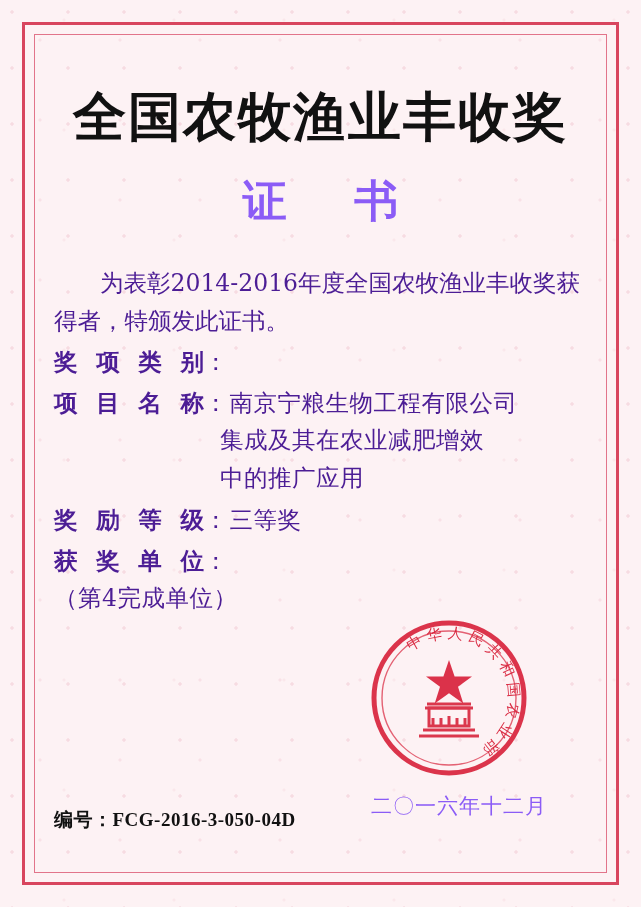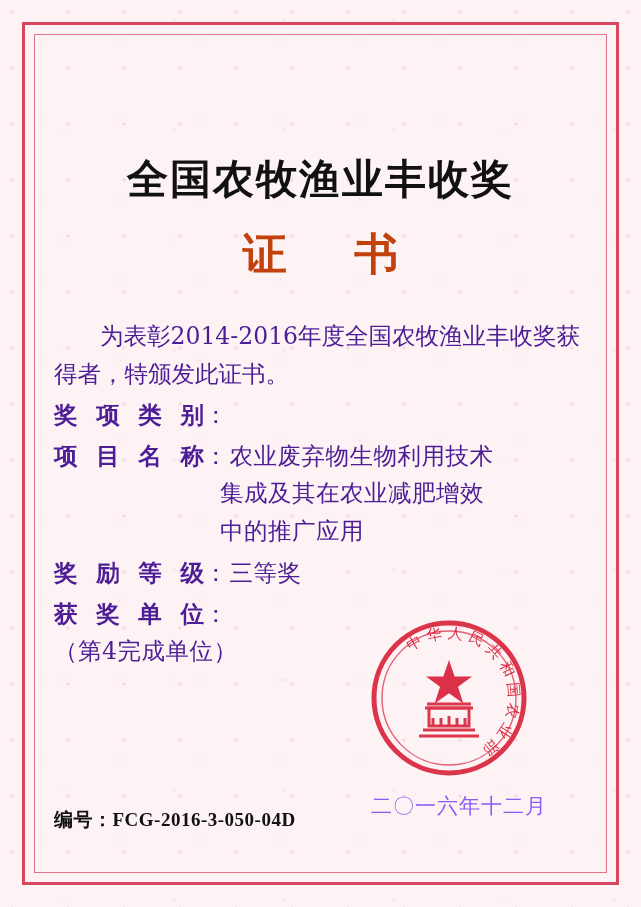--- a/index.html
+++ b/index.html
@@ -48,36 +48,36 @@
     border: 1px solid #e2748a;
   }
   .content {
     position: absolute;
     left: 48px;
     top: 48px;
     right: 48px;
     bottom: 48px;
   }
   .title-main {
-    margin-top: 104px;
+    margin-top: 34px;
     text-align: center;
-    font-size: 41px;
+    font-size: 53px;
     font-weight: bold;
     letter-spacing: 2px;
     color: #111;
     font-family: "DejaVu Serif", "Liberation Serif", serif;
   }
   .title-sub {
     margin-top: 18px;
     text-align: center;
     font-size: 44px;
     font-weight: bold;
     letter-spacing: 26px;
     text-indent: 26px;
-    color: #c2410c;
+    color: #8b5cf6;
     font-family: "DejaVu Serif", "Liberation Serif", serif;
   }
   .body-block {
     margin-top: 34px;
     padding: 0 6px;
     color: #4c1d95;
     font-size: 23px;
     line-height: 1.62;
     font-family: "DejaVu Serif", "Liberation Serif", serif;
   }
@@ -191,21 +191,21 @@
       </div>
 
       <div class="field">
         <div class="field-label">
           <span>项</span>
           <span>目</span>
           <span>名</span>
           <span>称</span>
         </div>
         <div class="field-colon">：</div>
-        <div class="field-value">农业废弃物生物利用技术</div>
+        <div class="field-value">南京宁粮生物工程有限公司</div>
       </div>
       <div class="field-cont">集成及其在农业减肥增效</div>
       <div class="field-cont">中的推广应用</div>
 
       <div class="field">
         <div class="field-label">
           <span>奖</span>
           <span>励</span>
           <span>等</span>
           <span>级</span>

